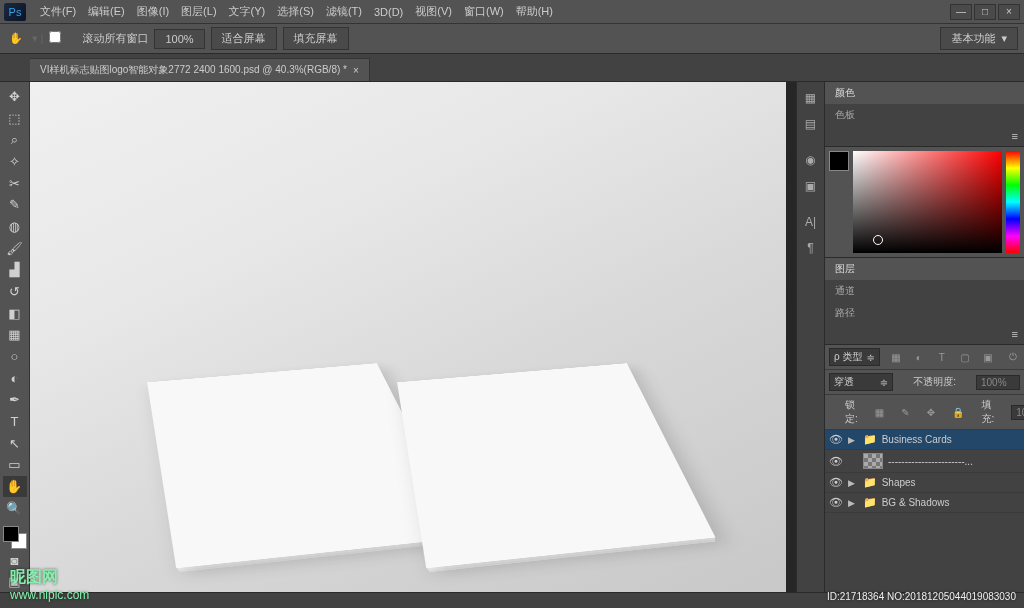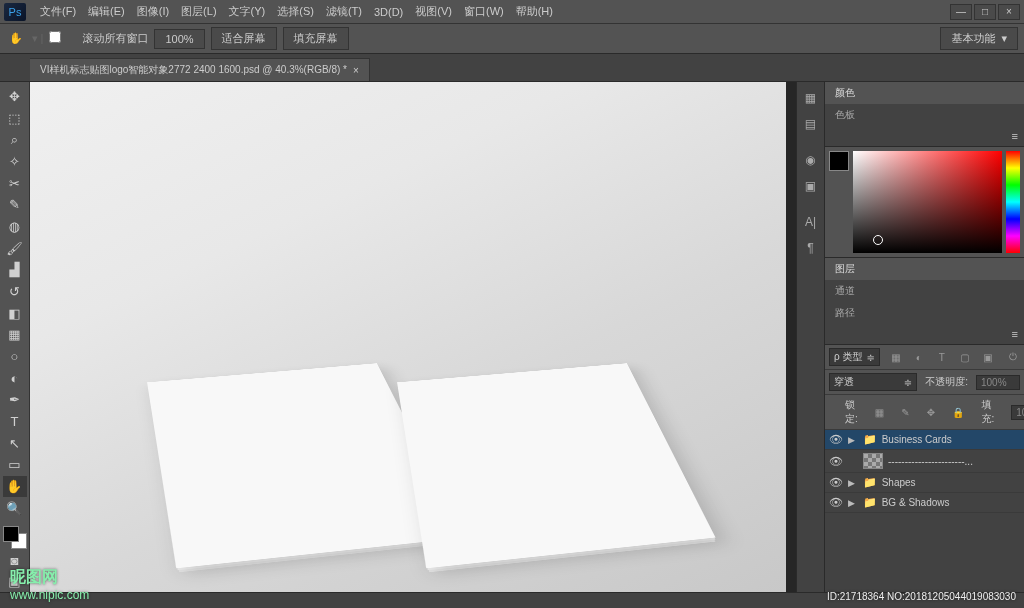--- a/index.html
+++ b/index.html
@@ -51,21 +51,21 @@
 .color-swatch-small { width: 20px; height: 20px; background: #000; border: 1px solid #888; }
 .gradient-field { flex: 1; background: linear-gradient(to bottom, rgba(255,255,255,0) 0%, rgba(255,255,255,0) 0%), linear-gradient(to right, #fff 0%, #f00 100%); position: relative; }
 .gradient-field::after { content: ''; position: absolute; inset: 0; background: linear-gradient(to top, #000 0%, rgba(0,0,0,0) 100%); }
 .color-circle { position: absolute; width: 10px; height: 10px; border: 1px solid #fff; border-radius: 50%; left: 20px; bottom: 8px; z-index: 2; }
 .hue-strip { width: 14px; background: linear-gradient(to bottom, #f00, #ff0, #0f0, #0ff, #00f, #f0f, #f00); }
 
 .layers-panel { flex: 1; display: flex; flex-direction: column; overflow: hidden; justify-content: flex-end; }
 .layer-toolbar { display: flex; align-items: center; padding: 3px 4px; gap: 9px; border-bottom: 1px solid #3a3a3a; font-size: 10px; }
 .layer-tb-sel { background: #3a3a3a; border: 1px solid #2a2a2a; padding: 1px 4px; font-size: 10px; color: #ccc; display: flex; align-items: center; gap: 4px; }
 .layer-tb-icon { width: 14px; height: 14px; display:flex; align-items:center; justify-content:center; color:#999; font-size:10px; cursor:pointer; }
-.layer-toolbar2 { display: flex; align-items: center; padding: 3px 4px; gap: 8px; border-bottom: 1px solid #3a3a3a; font-size: 10px; }
+.layer-toolbar2 { display: flex; align-items: center; padding: 3px 4px; gap: 20px; border-bottom: 1px solid #3a3a3a; font-size: 10px; }
 .opacity-box { background: #3a3a3a; border: 1px solid #2a2a2a; padding: 1px 4px; width: 44px; font-size: 10px; color: #888; }
 .layer-toolbar3 { display: flex; align-items: center; padding: 3px 20px; gap: 17px; border-bottom: 1px solid #3a3a3a; font-size: 10px; }
 
 .layers-list { flex: 1; overflow-y: auto; background: #424242; }
 .layer-row { display: flex; align-items: center; padding: 3px 4px; gap: 5px; border-bottom: 1px solid #3a3a3a; font-size: 10px; cursor: pointer; }
 .layer-row.selected { background: #234768; }
 .layer-eye { width: 14px; font-size: 11px; color: #ccc; }
 .layer-arrow { width: 10px; color: #bbb; font-size: 9px; }
 .layer-thumb { width: 20px; height: 16px; background: #666; border: 1px solid #888; display: flex; align-items: center; justify-content: center; }
 .folder-icon { font-size: 11px; color: #5b8ab8; }

